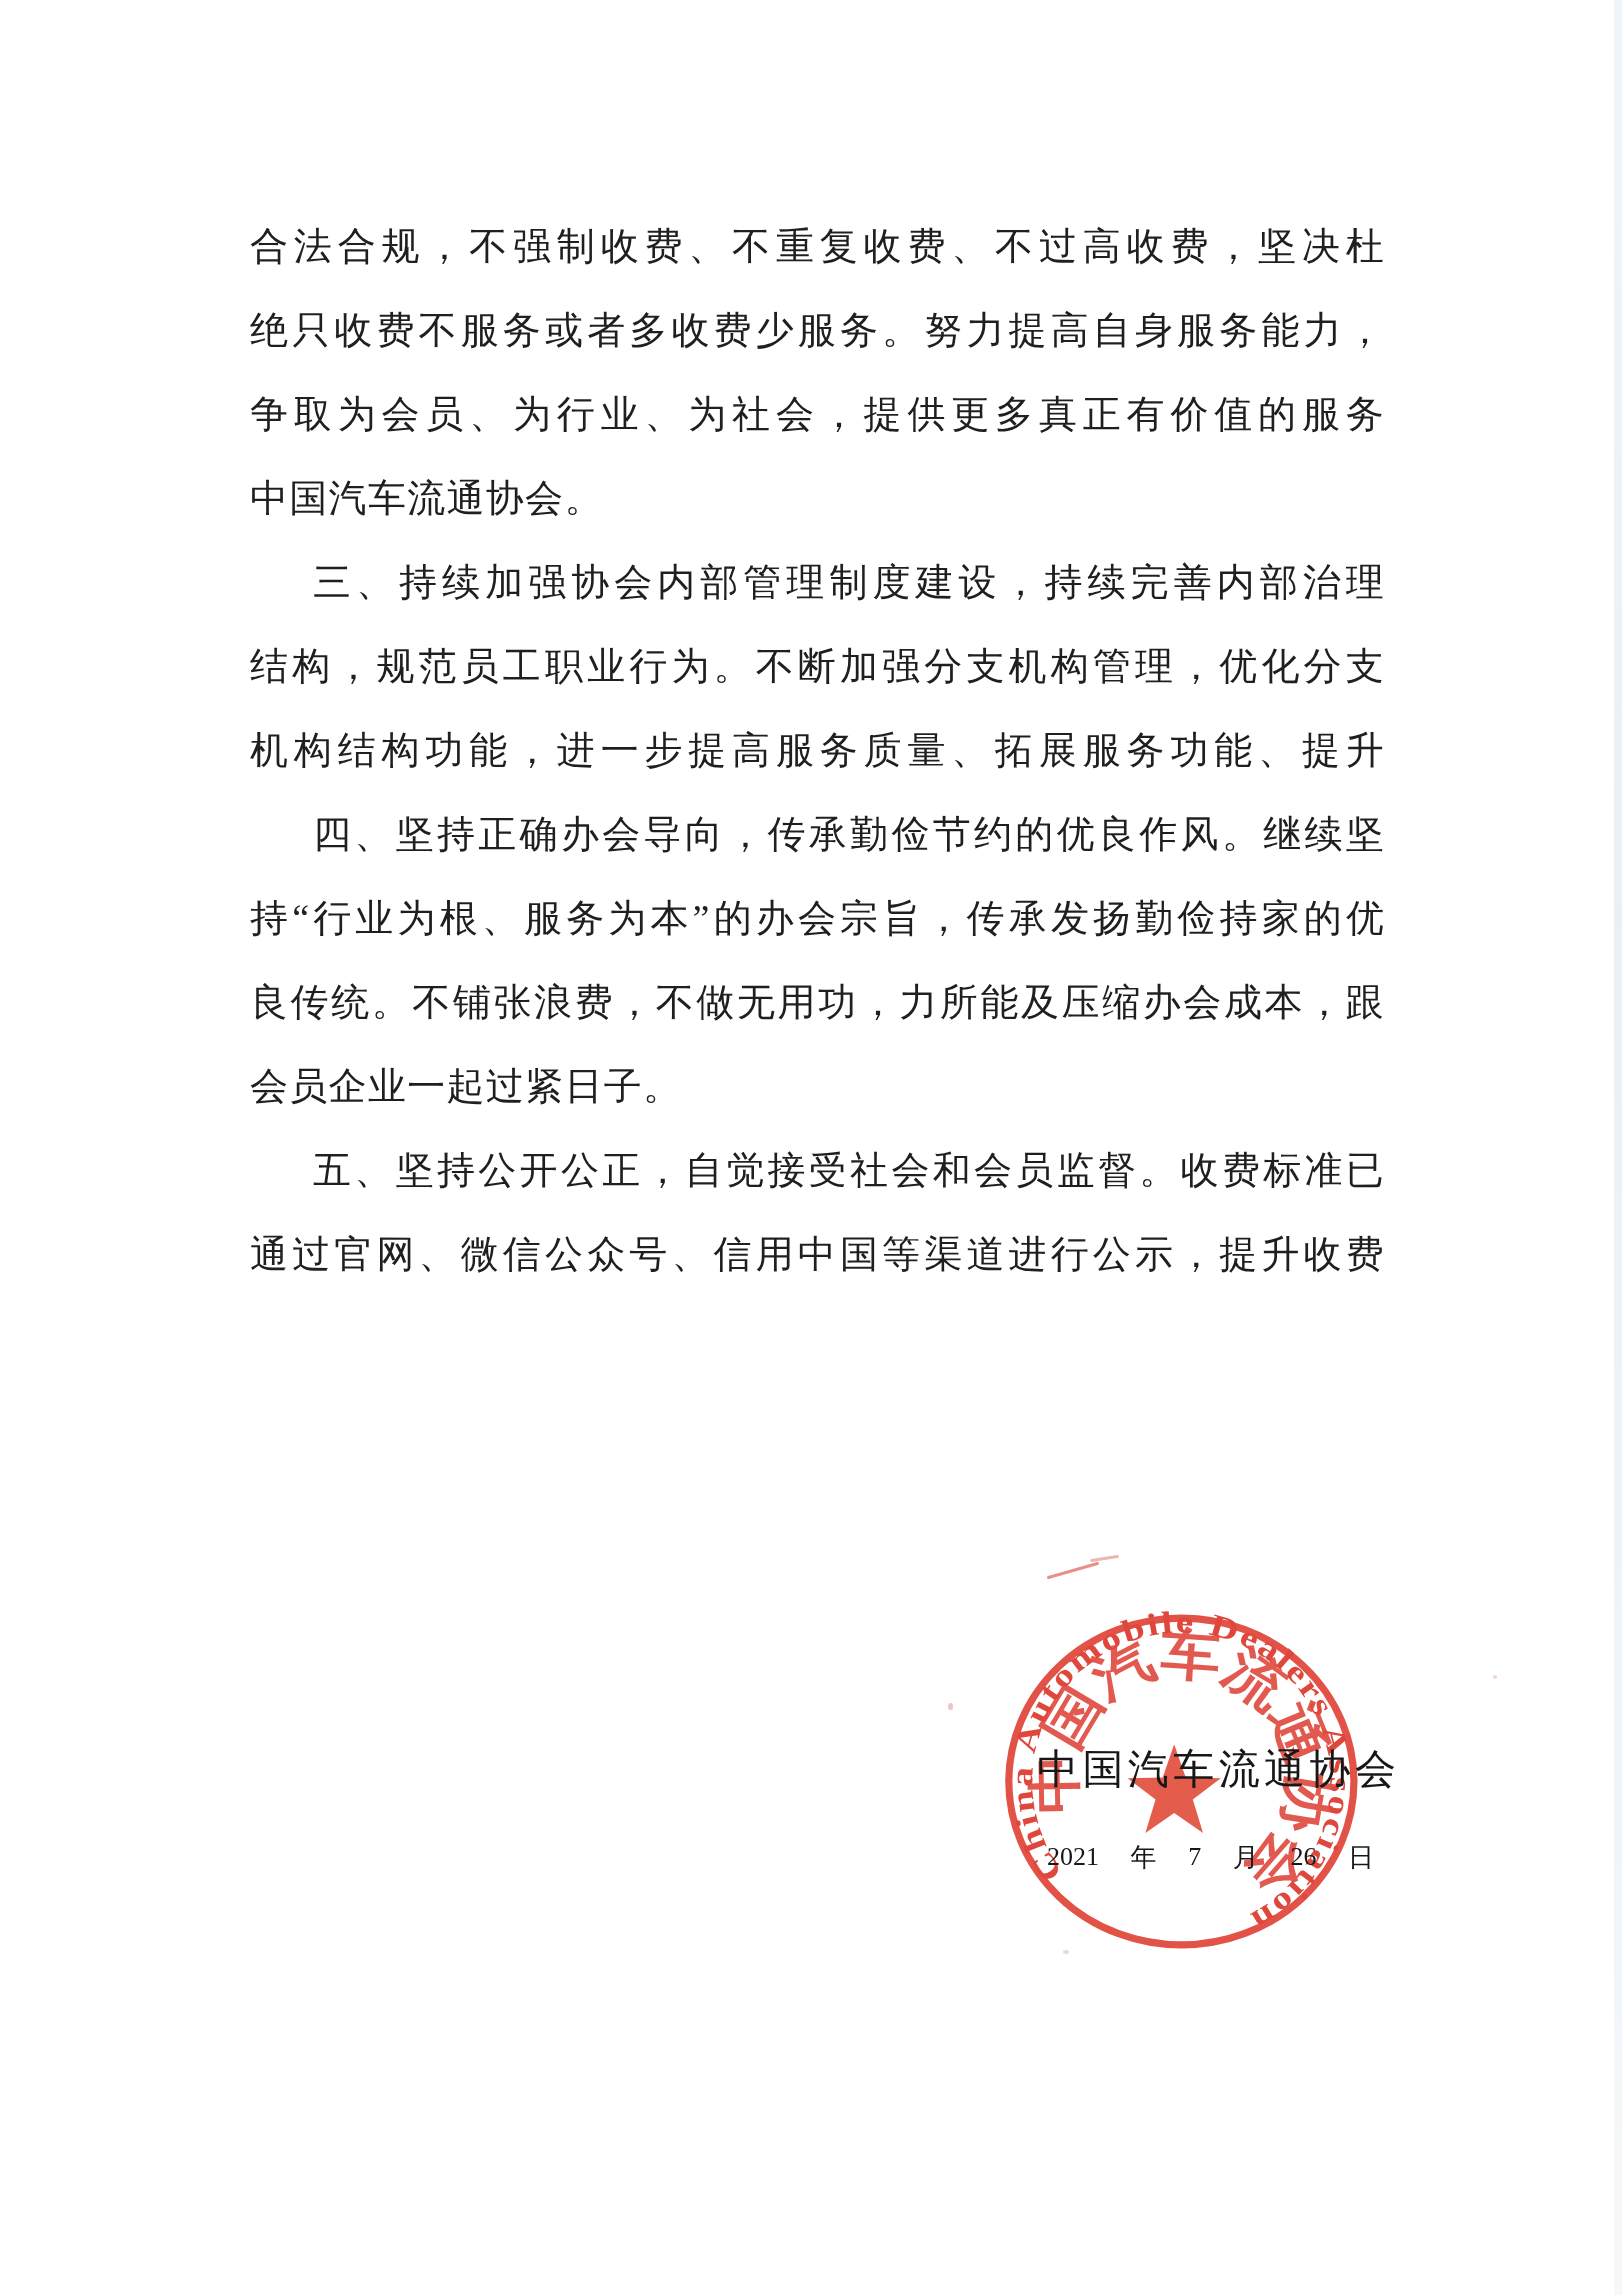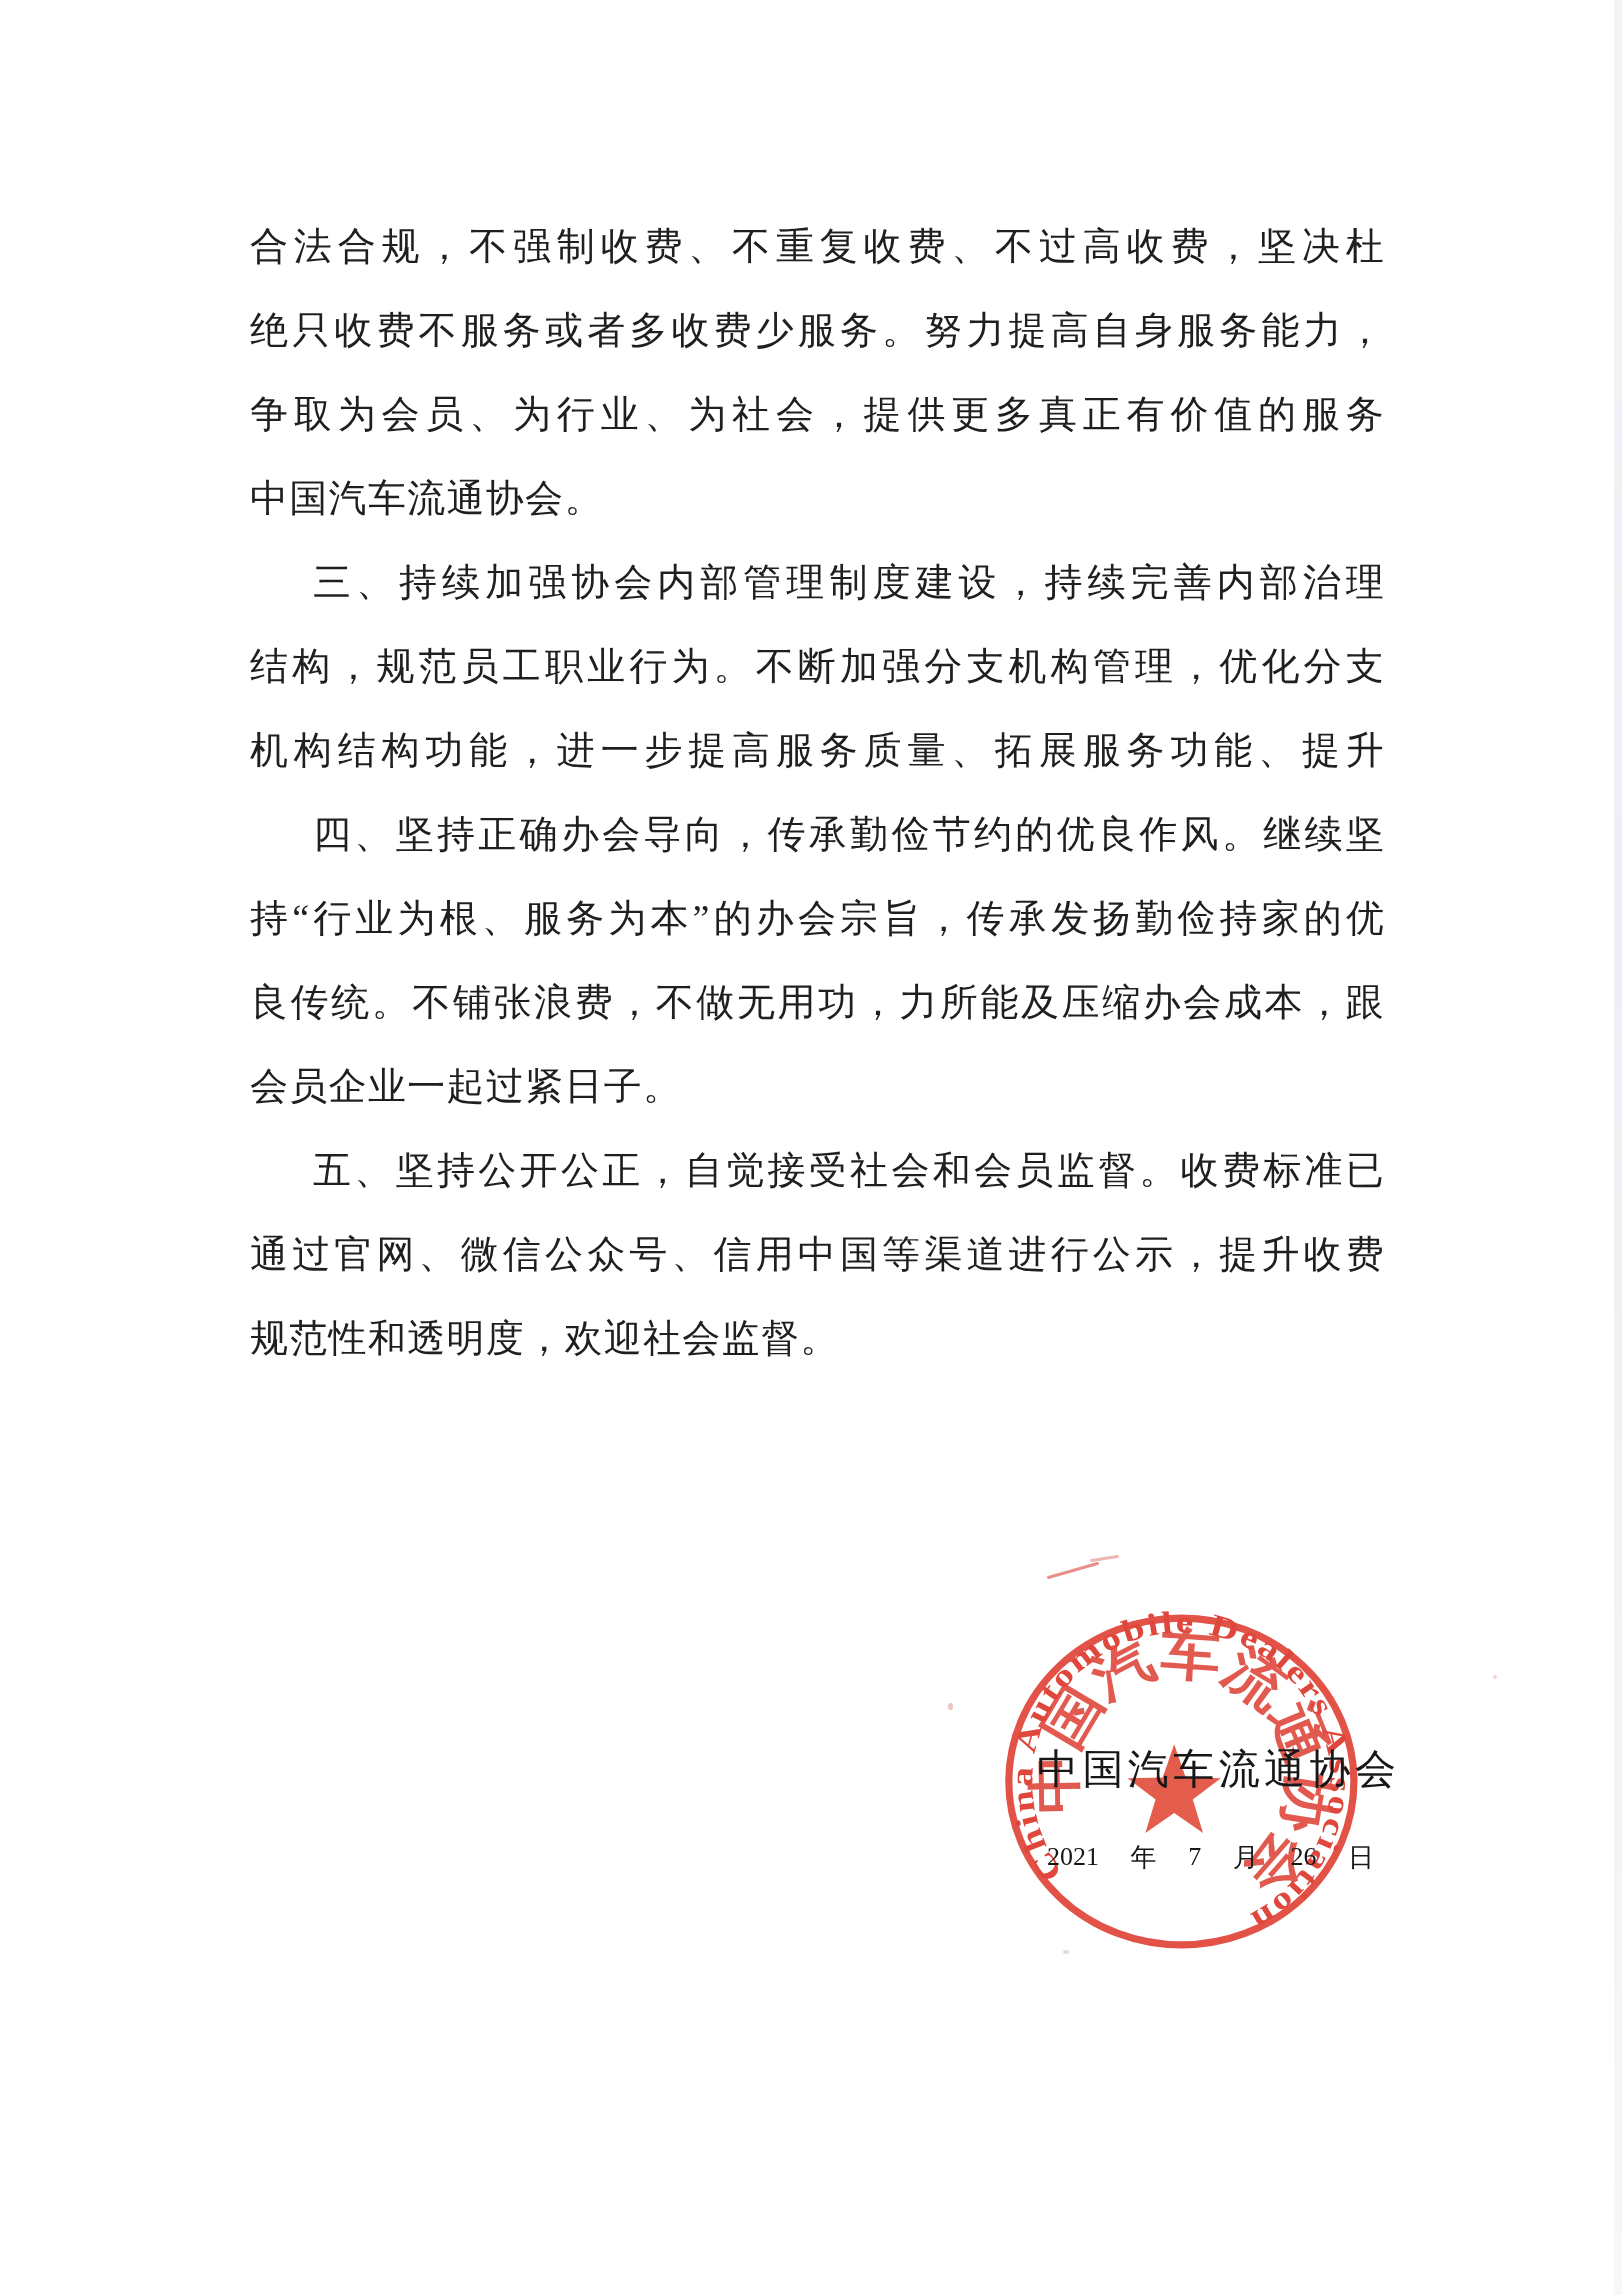--- a/index.html
+++ b/index.html
@@ -46,21 +46,20 @@
       <div class="line">中国汽车流通协会。</div>
       <div class="line indent justify"><span>三</span><span>、</span><span>持</span><span>续</span><span>加</span><span>强</span><span>协</span><span>会</span><span>内</span><span>部</span><span>管</span><span>理</span><span>制</span><span>度</span><span>建</span><span>设</span><span>，</span><span>持</span><span>续</span><span>完</span><span>善</span><span>内</span><span>部</span><span>治</span><span>理</span></div>
       <div class="line justify"><span>结</span><span>构</span><span>，</span><span>规</span><span>范</span><span>员</span><span>工</span><span>职</span><span>业</span><span>行</span><span>为</span><span>。</span><span>不</span><span>断</span><span>加</span><span>强</span><span>分</span><span>支</span><span>机</span><span>构</span><span>管</span><span>理</span><span>，</span><span>优</span><span>化</span><span>分</span><span>支</span></div>
       <div class="line justify"><span>机</span><span>构</span><span>结</span><span>构</span><span>功</span><span>能</span><span>，</span><span>进</span><span>一</span><span>步</span><span>提</span><span>高</span><span>服</span><span>务</span><span>质</span><span>量</span><span>、</span><span>拓</span><span>展</span><span>服</span><span>务</span><span>功</span><span>能</span><span>、</span><span>提</span><span>升</span></div>
       <div class="line indent justify"><span>四</span><span>、</span><span>坚</span><span>持</span><span>正</span><span>确</span><span>办</span><span>会</span><span>导</span><span>向</span><span>，</span><span>传</span><span>承</span><span>勤</span><span>俭</span><span>节</span><span>约</span><span>的</span><span>优</span><span>良</span><span>作</span><span>风</span><span>。</span><span>继</span><span>续</span><span>坚</span></div>
       <div class="line justify"><span>持</span><span>“</span><span>行</span><span>业</span><span>为</span><span>根</span><span>、</span><span>服</span><span>务</span><span>为</span><span>本</span><span>”</span><span>的</span><span>办</span><span>会</span><span>宗</span><span>旨</span><span>，</span><span>传</span><span>承</span><span>发</span><span>扬</span><span>勤</span><span>俭</span><span>持</span><span>家</span><span>的</span><span>优</span></div>
       <div class="line justify"><span>良</span><span>传</span><span>统</span><span>。</span><span>不</span><span>铺</span><span>张</span><span>浪</span><span>费</span><span>，</span><span>不</span><span>做</span><span>无</span><span>用</span><span>功</span><span>，</span><span>力</span><span>所</span><span>能</span><span>及</span><span>压</span><span>缩</span><span>办</span><span>会</span><span>成</span><span>本</span><span>，</span><span>跟</span></div>
       <div class="line">会员企业一起过紧日子。</div>
       <div class="line indent justify"><span>五</span><span>、</span><span>坚</span><span>持</span><span>公</span><span>开</span><span>公</span><span>正</span><span>，</span><span>自</span><span>觉</span><span>接</span><span>受</span><span>社</span><span>会</span><span>和</span><span>会</span><span>员</span><span>监</span><span>督</span><span>。</span><span>收</span><span>费</span><span>标</span><span>准</span><span>已</span></div>
       <div class="line justify"><span>通</span><span>过</span><span>官</span><span>网</span><span>、</span><span>微</span><span>信</span><span>公</span><span>众</span><span>号</span><span>、</span><span>信</span><span>用</span><span>中</span><span>国</span><span>等</span><span>渠</span><span>道</span><span>进</span><span>行</span><span>公</span><span>示</span><span>，</span><span>提</span><span>升</span><span>收</span><span>费</span></div>
-      <div class="line">规范性和透明度，欢迎社会监督。</div>
     </div>
 
   <div class="smudge a"></div>
   <div class="smudge b"></div>
   <div class="speck s1"></div>
   <div class="speck s2"></div>
   <div class="speck s3"></div>
 
   <div class="seal">
     <svg viewBox="0 0 560 530" xmlns="http://www.w3.org/2000/svg">

